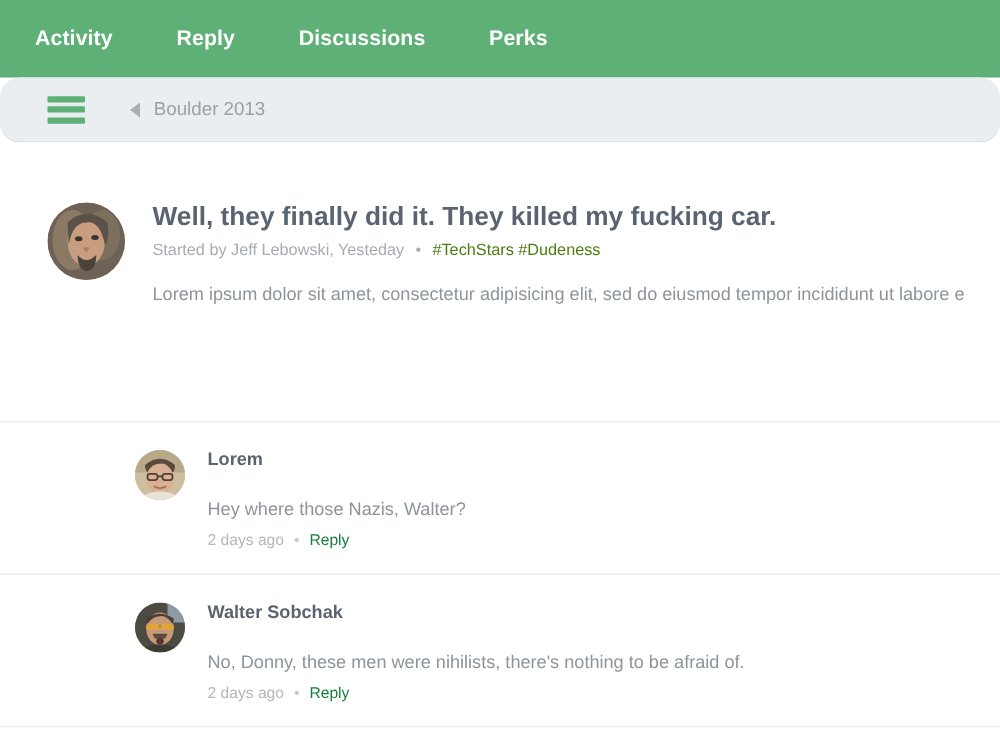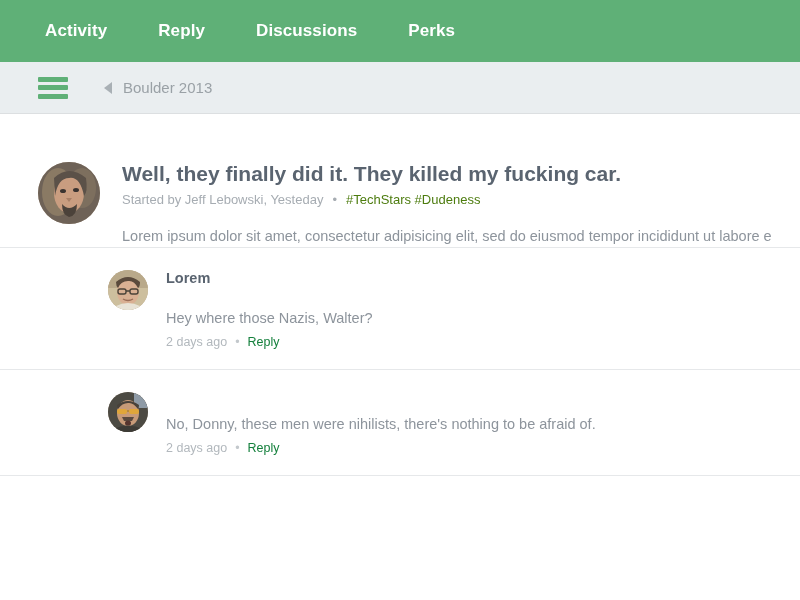--- a/index.html
+++ b/index.html
@@ -14,21 +14,21 @@
     font-family: "Liberation Sans", sans-serif;
     -webkit-font-smoothing: antialiased;
   }
 
   
   .topnav {
     height: 62px;
     background: #5fb077;
     display: flex;
     align-items: center;
-    padding-left: 45px;
+    padding-left: 28px;
     box-sizing: border-box;
   }
   .topnav-item {
     color: #ffffff;
     font-size: 17px;
     font-weight: bold;
     margin-right: 51px;
     letter-spacing: 0.1px;
     cursor: pointer;
     white-space: nowrap;
@@ -36,20 +36,21 @@
 
   
   .subnav {
     height: 52px;
     background: #eaeef0;
     border-bottom: 1px solid #dcdfe1;
     display: flex;
     align-items: center;
     padding-left: 38px;
     box-sizing: border-box;
+    border-radius: 16px;
   }
   .hamburger {
     width: 30px;
     height: 22px;
     display: flex;
     flex-direction: column;
     justify-content: space-between;
     cursor: pointer;
   }
   .hamburger span {
@@ -76,21 +77,21 @@
     color: #9aa1a6;
     font-size: 15px;
     white-space: nowrap;
   }
 
   
   .post {
     padding: 48px 0 0 0;
     border-bottom: 1px solid #e6e8ea;
     position: relative;
-    height: 134px;
+    height: 224px;
     box-sizing: border-box;
   }
   .post-inner {
     display: flex;
     padding-left: 38px;
   }
   .avatar {
     border-radius: 50%;
     flex: 0 0 auto;
     background: #b9a894;
@@ -252,20 +253,21 @@
       <path d="M9 13 Q20 5 31 13 Q31 16 30 17 Q25 10 20 11 Q14 11 10 17 Q9 16 9 13 Z" fill="#48413a"></path>
       <rect x="9" y="17" width="10" height="5" rx="2" fill="#e0a63a"></rect>
       <rect x="21" y="17" width="10" height="5" rx="2" fill="#e0a63a"></rect>
       <line x1="19" y1="19" x2="21" y2="19" stroke="#b3832b" stroke-width="1.6"></line>
       <path d="M14 25 L26 25 L24 29 L16 29 Z" fill="#5a4a3f"></path>
       <ellipse cx="20" cy="31" rx="3" ry="2.6" fill="#55342e"></ellipse>
       <path d="M5 37 Q20 30 35 37 L35 40 L5 40 Z" fill="#3d3b36"></path>
     </svg>
   </div>
   <div class="comment-body">
+    <div class="comment-author">Walter Sobchak</div>
     <div class="comment-text">No, Donny, these men were nihilists, there's nothing to be afraid of.</div>
     <div class="comment-footer">
       <span>2 days ago</span><span class="sep">•</span><a class="reply-link">Reply</a>
     </div>
   </div>
 </div>
 
 <div class="filler"></div>
 
 </body></html>

